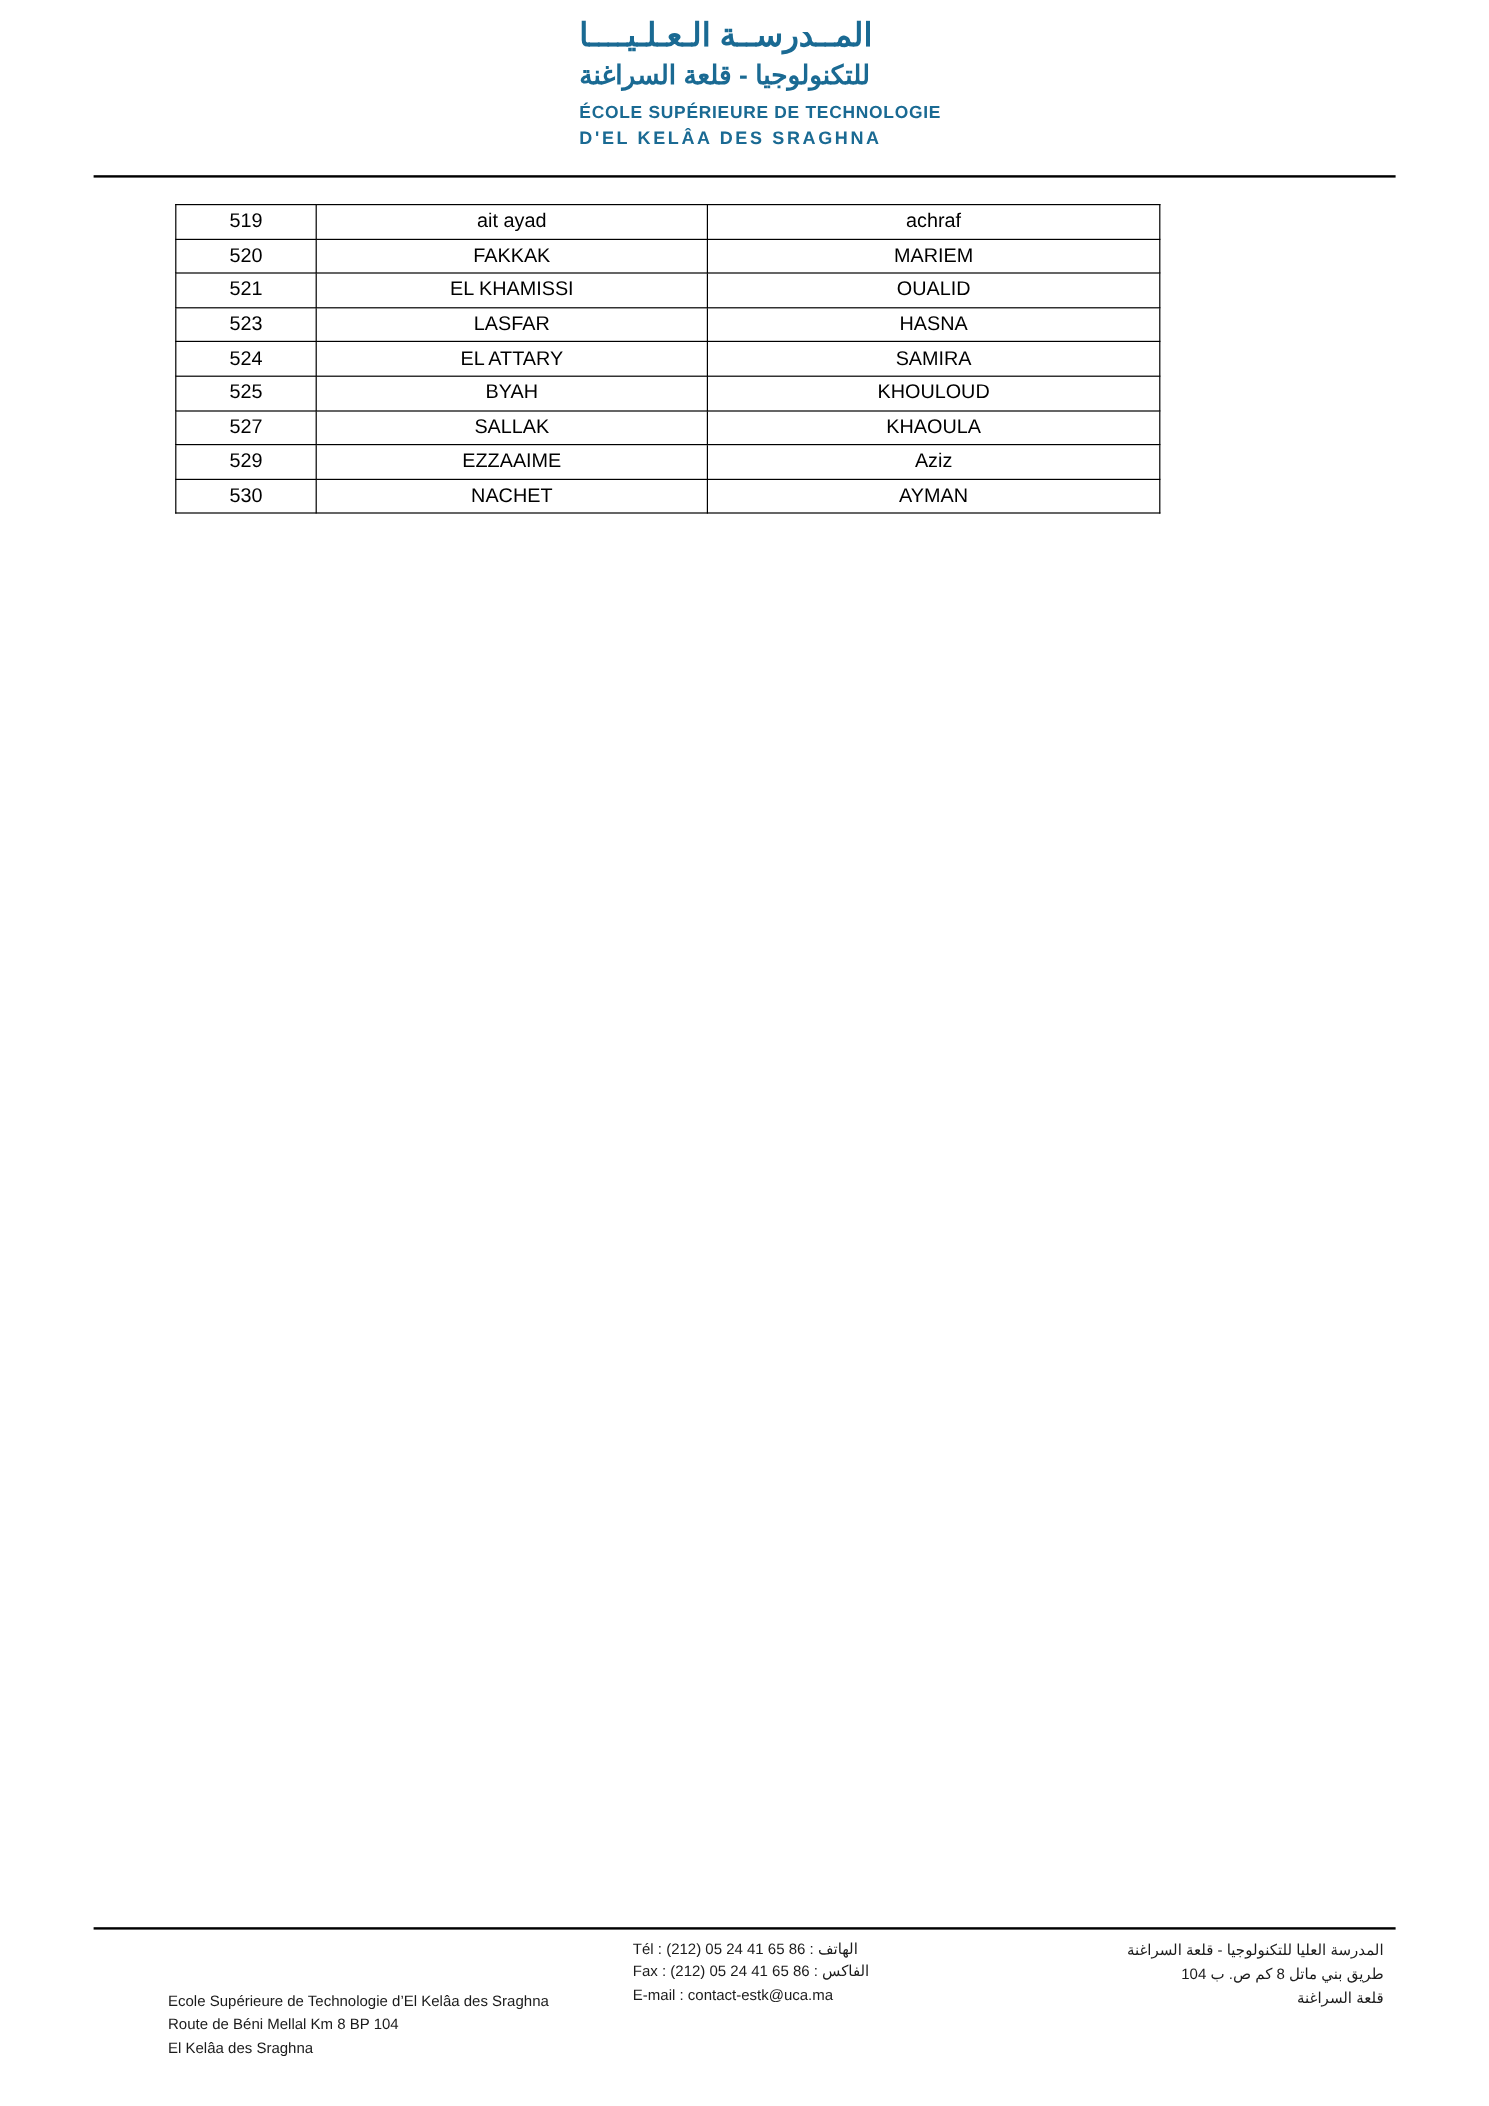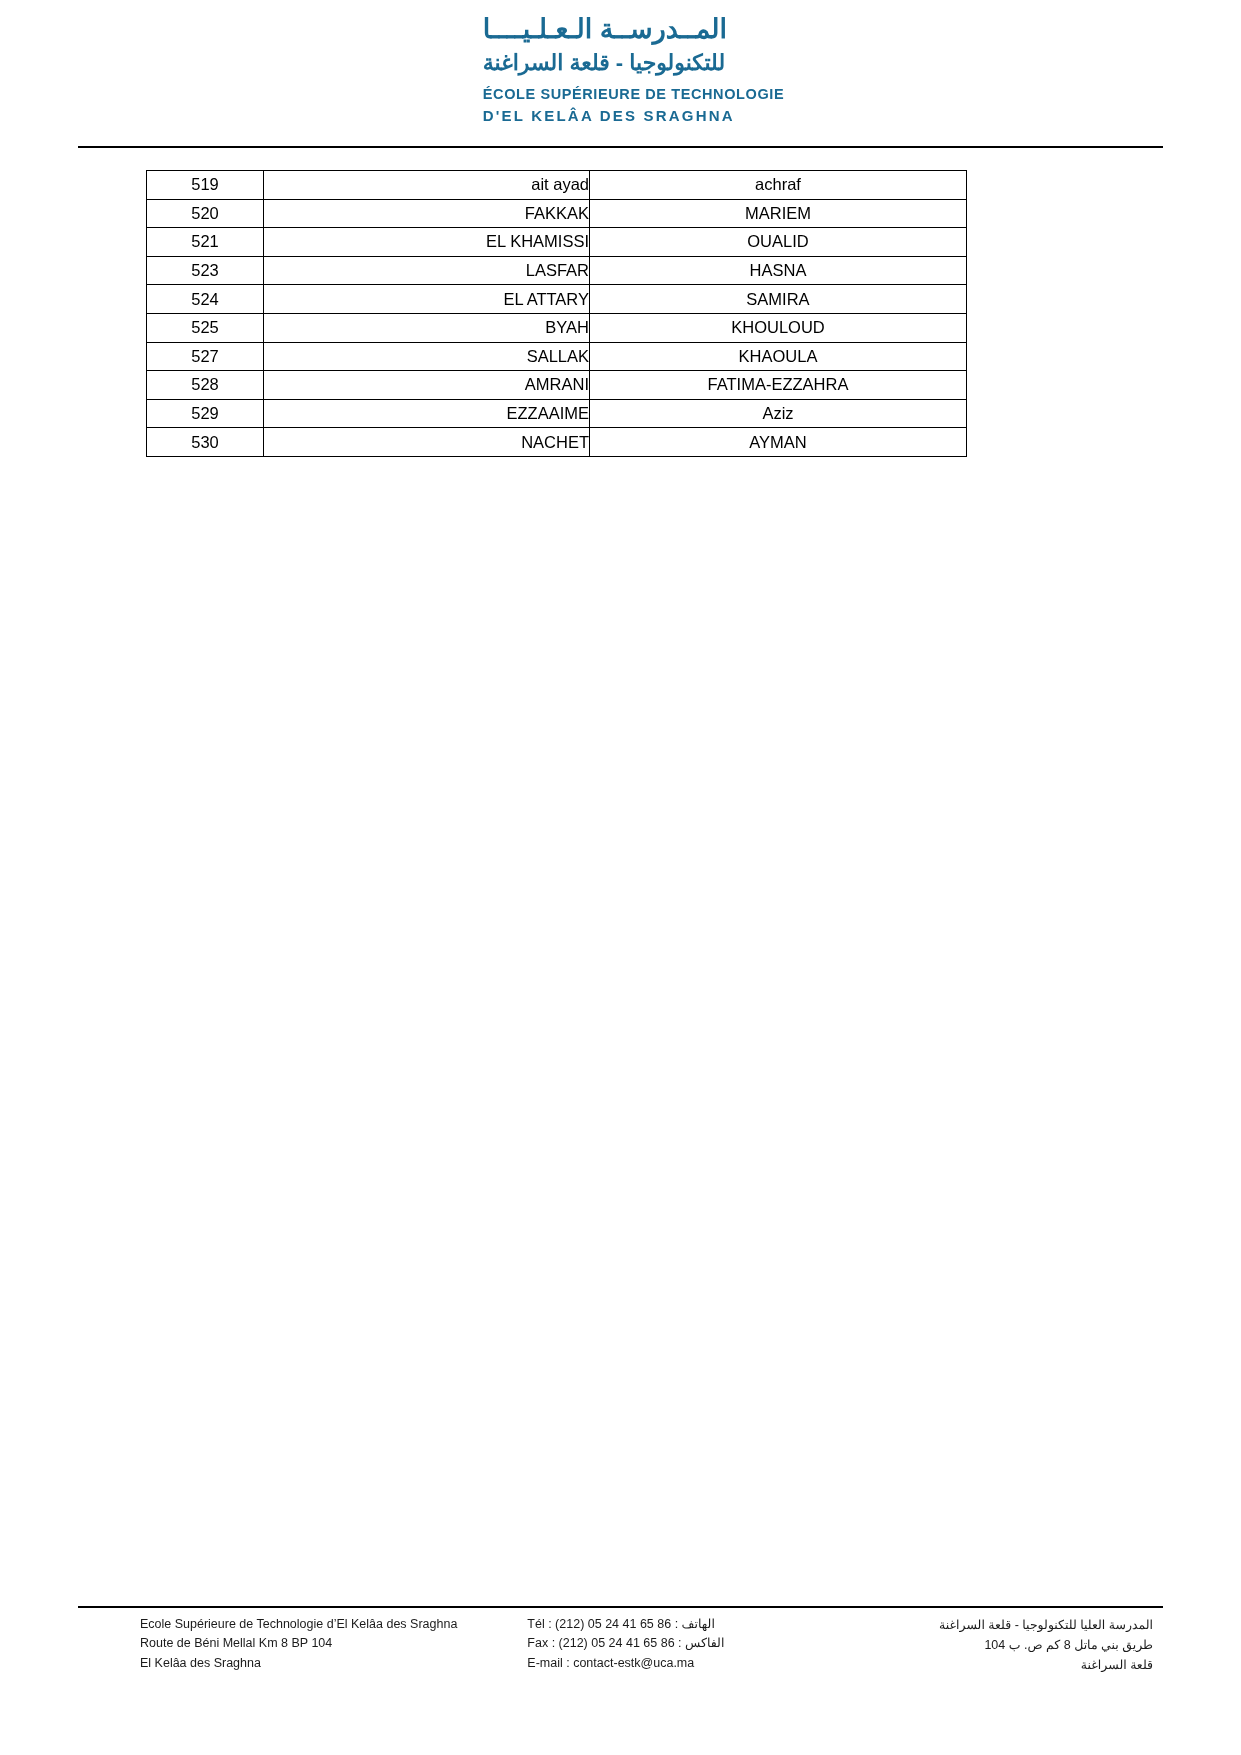--- a/index.html
+++ b/index.html
@@ -128,21 +128,21 @@
   table.roster td {
     border: 1px solid #000;
     height: 27.6px;
     font-size: 16.5px;
     text-align: center;
     vertical-align: middle;
     padding: 0;
     font-family: "Liberation Sans", sans-serif;
   }
   table.roster td.col-num { width: 116px; }
-  table.roster td.col-last { width: 325px; text-align: right; }
+  table.roster td.col-last { width: 325px; }
   table.roster td.col-first { width: 376px; }
 
   
   .footer-rule {
     position: absolute;
     bottom: 147px;
     left: 78px;
     right: 78px;
     border-top: 2px solid #000;
   }
@@ -157,20 +157,21 @@
   }
   .footer-cols {
     display: flex;
     justify-content: space-between;
     align-items: flex-start;
   }
   .footer-left {
     width: 390px;
     padding-left: 62px;
     line-height: 1.55;
+    margin-top: 44px;
   }
   .footer-center {
     width: 330px;
     line-height: 1.55;
   }
   .footer-center .line {
     display: block;
     white-space: nowrap;
   }
   .footer-right {
@@ -231,25 +232,20 @@
         </tr>
         <tr>
           <td class="col-num">525</td>
           <td class="col-last">BYAH</td>
           <td class="col-first">KHOULOUD</td>
         </tr>
         <tr>
           <td class="col-num">527</td>
           <td class="col-last">SALLAK</td>
           <td class="col-first">KHAOULA</td>
-        </tr>
-        <tr>
-          <td class="col-num">528</td>
-          <td class="col-last">AMRANI</td>
-          <td class="col-first">FATIMA-EZZAHRA</td>
         </tr>
         <tr>
           <td class="col-num">529</td>
           <td class="col-last">EZZAAIME</td>
           <td class="col-first">Aziz</td>
         </tr>
         <tr>
           <td class="col-num">530</td>
           <td class="col-last">NACHET</td>
           <td class="col-first">AYMAN</td>

